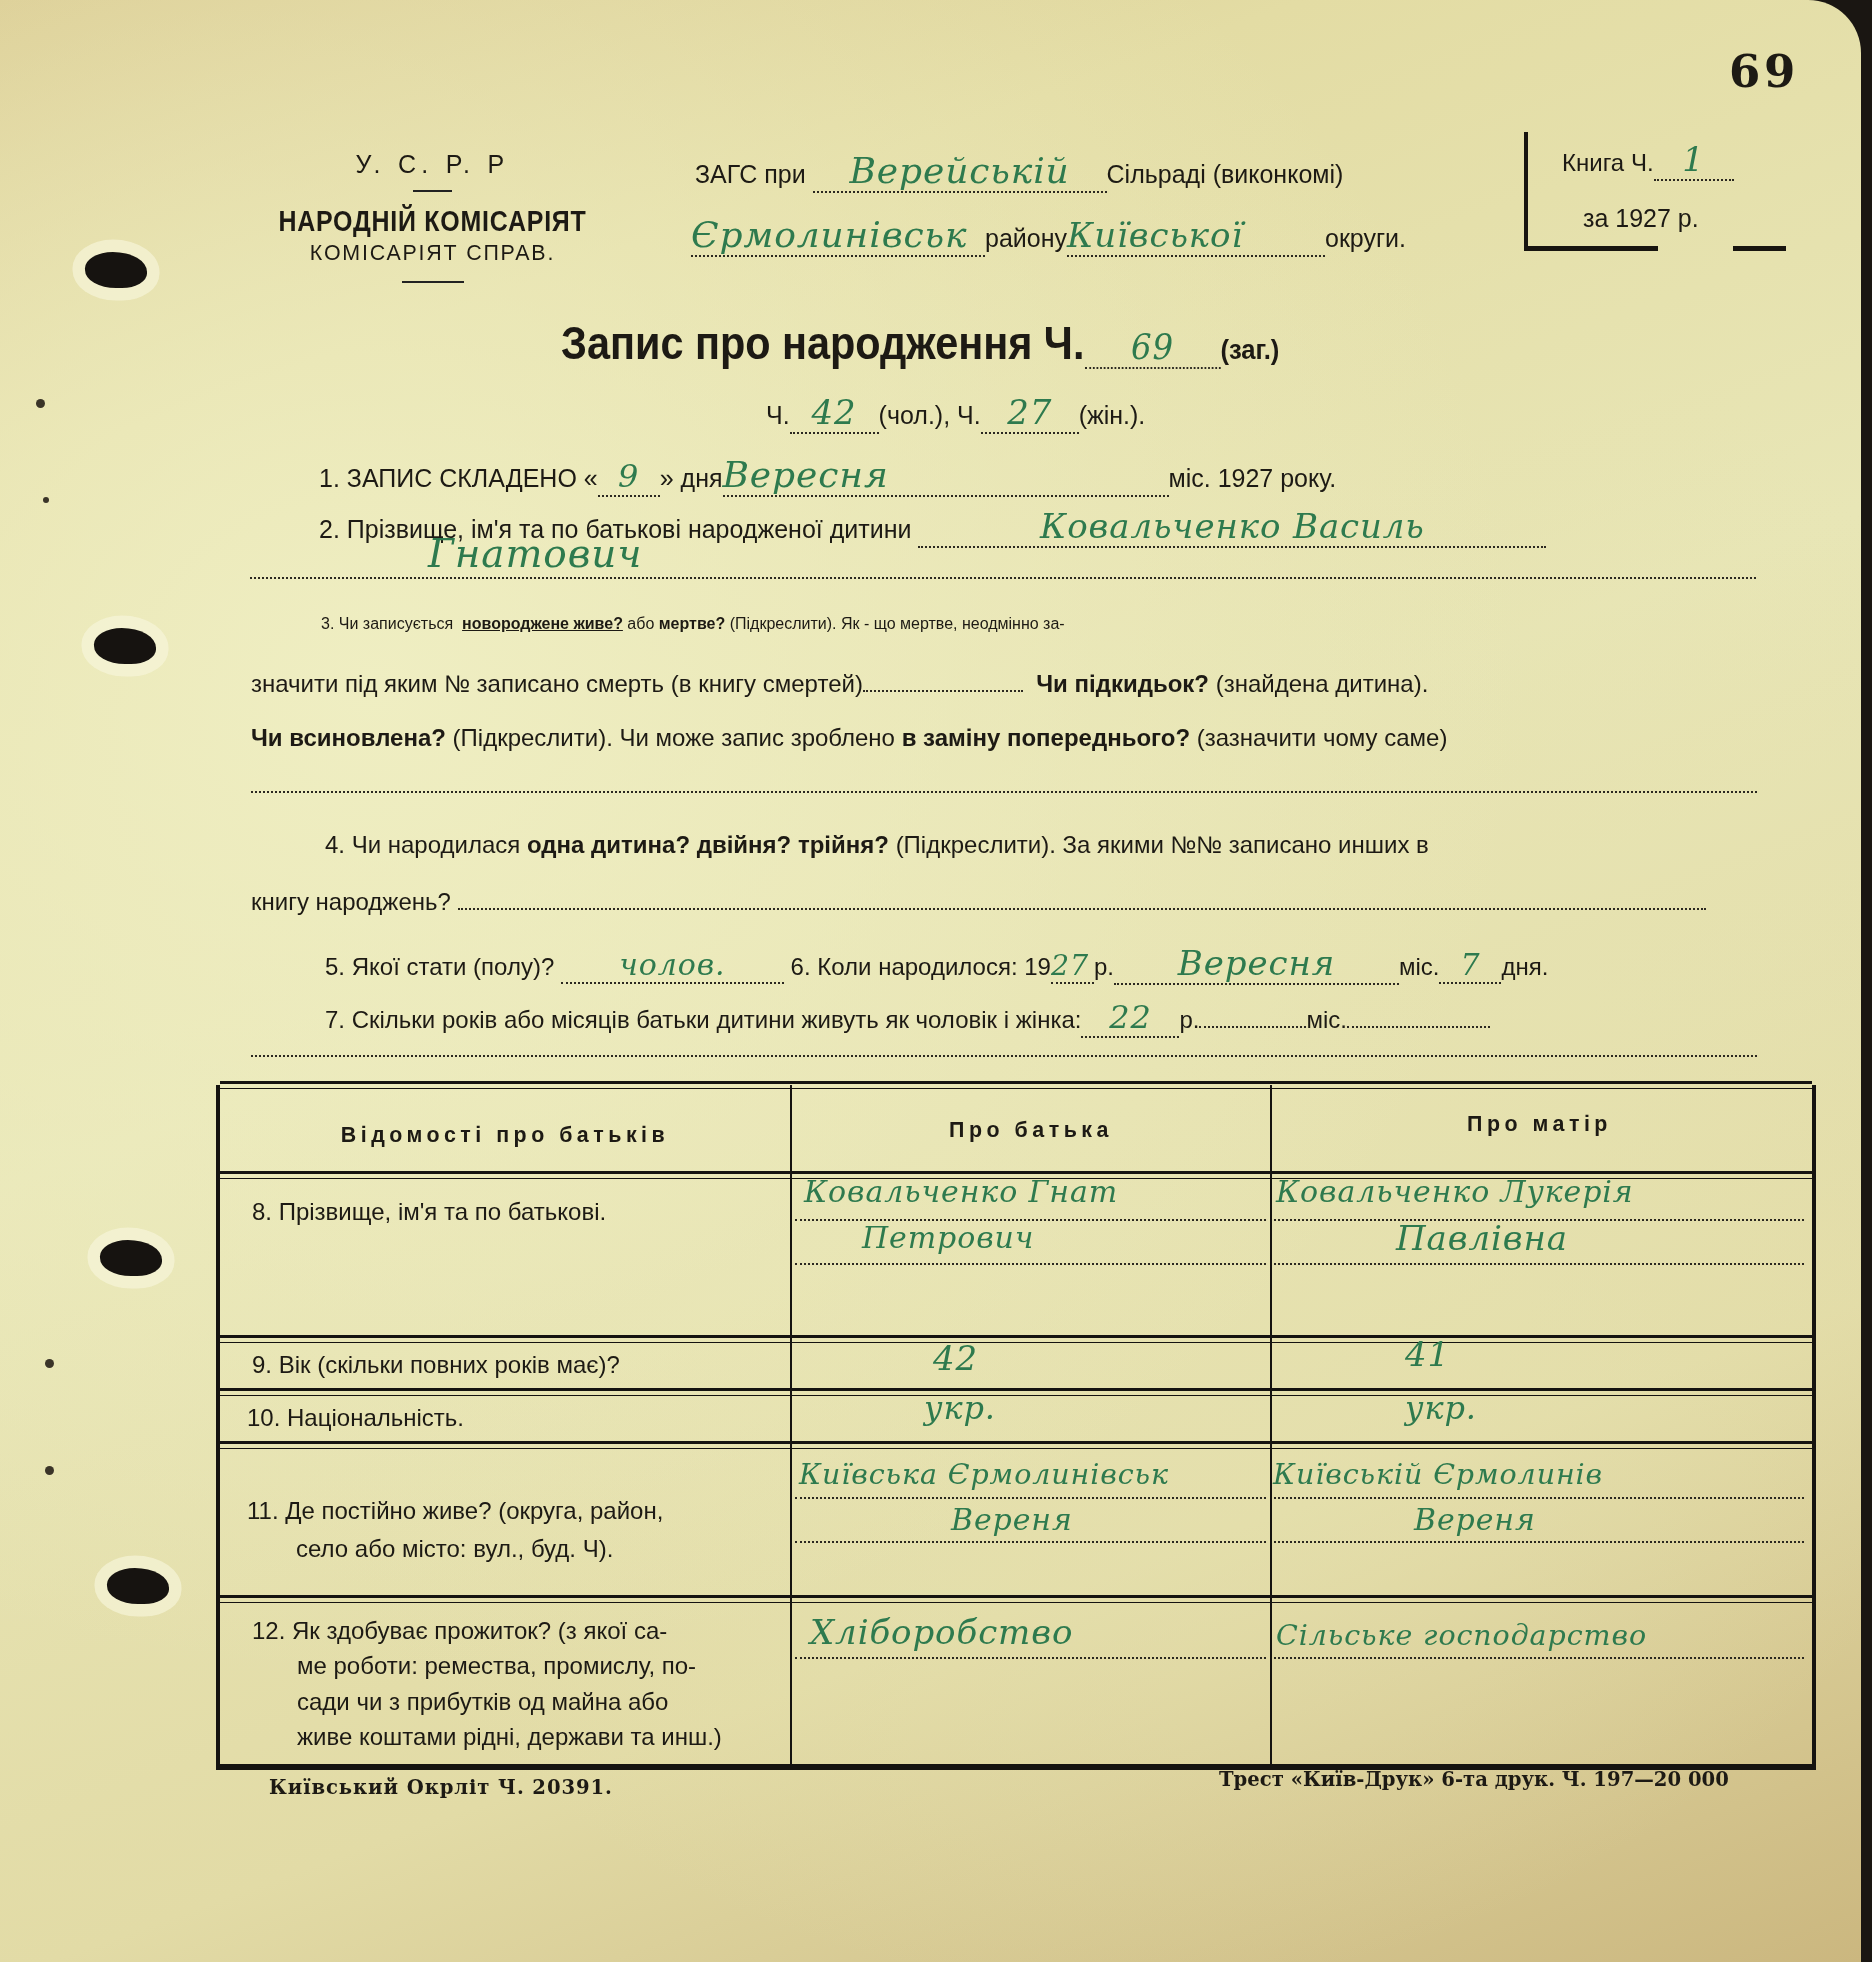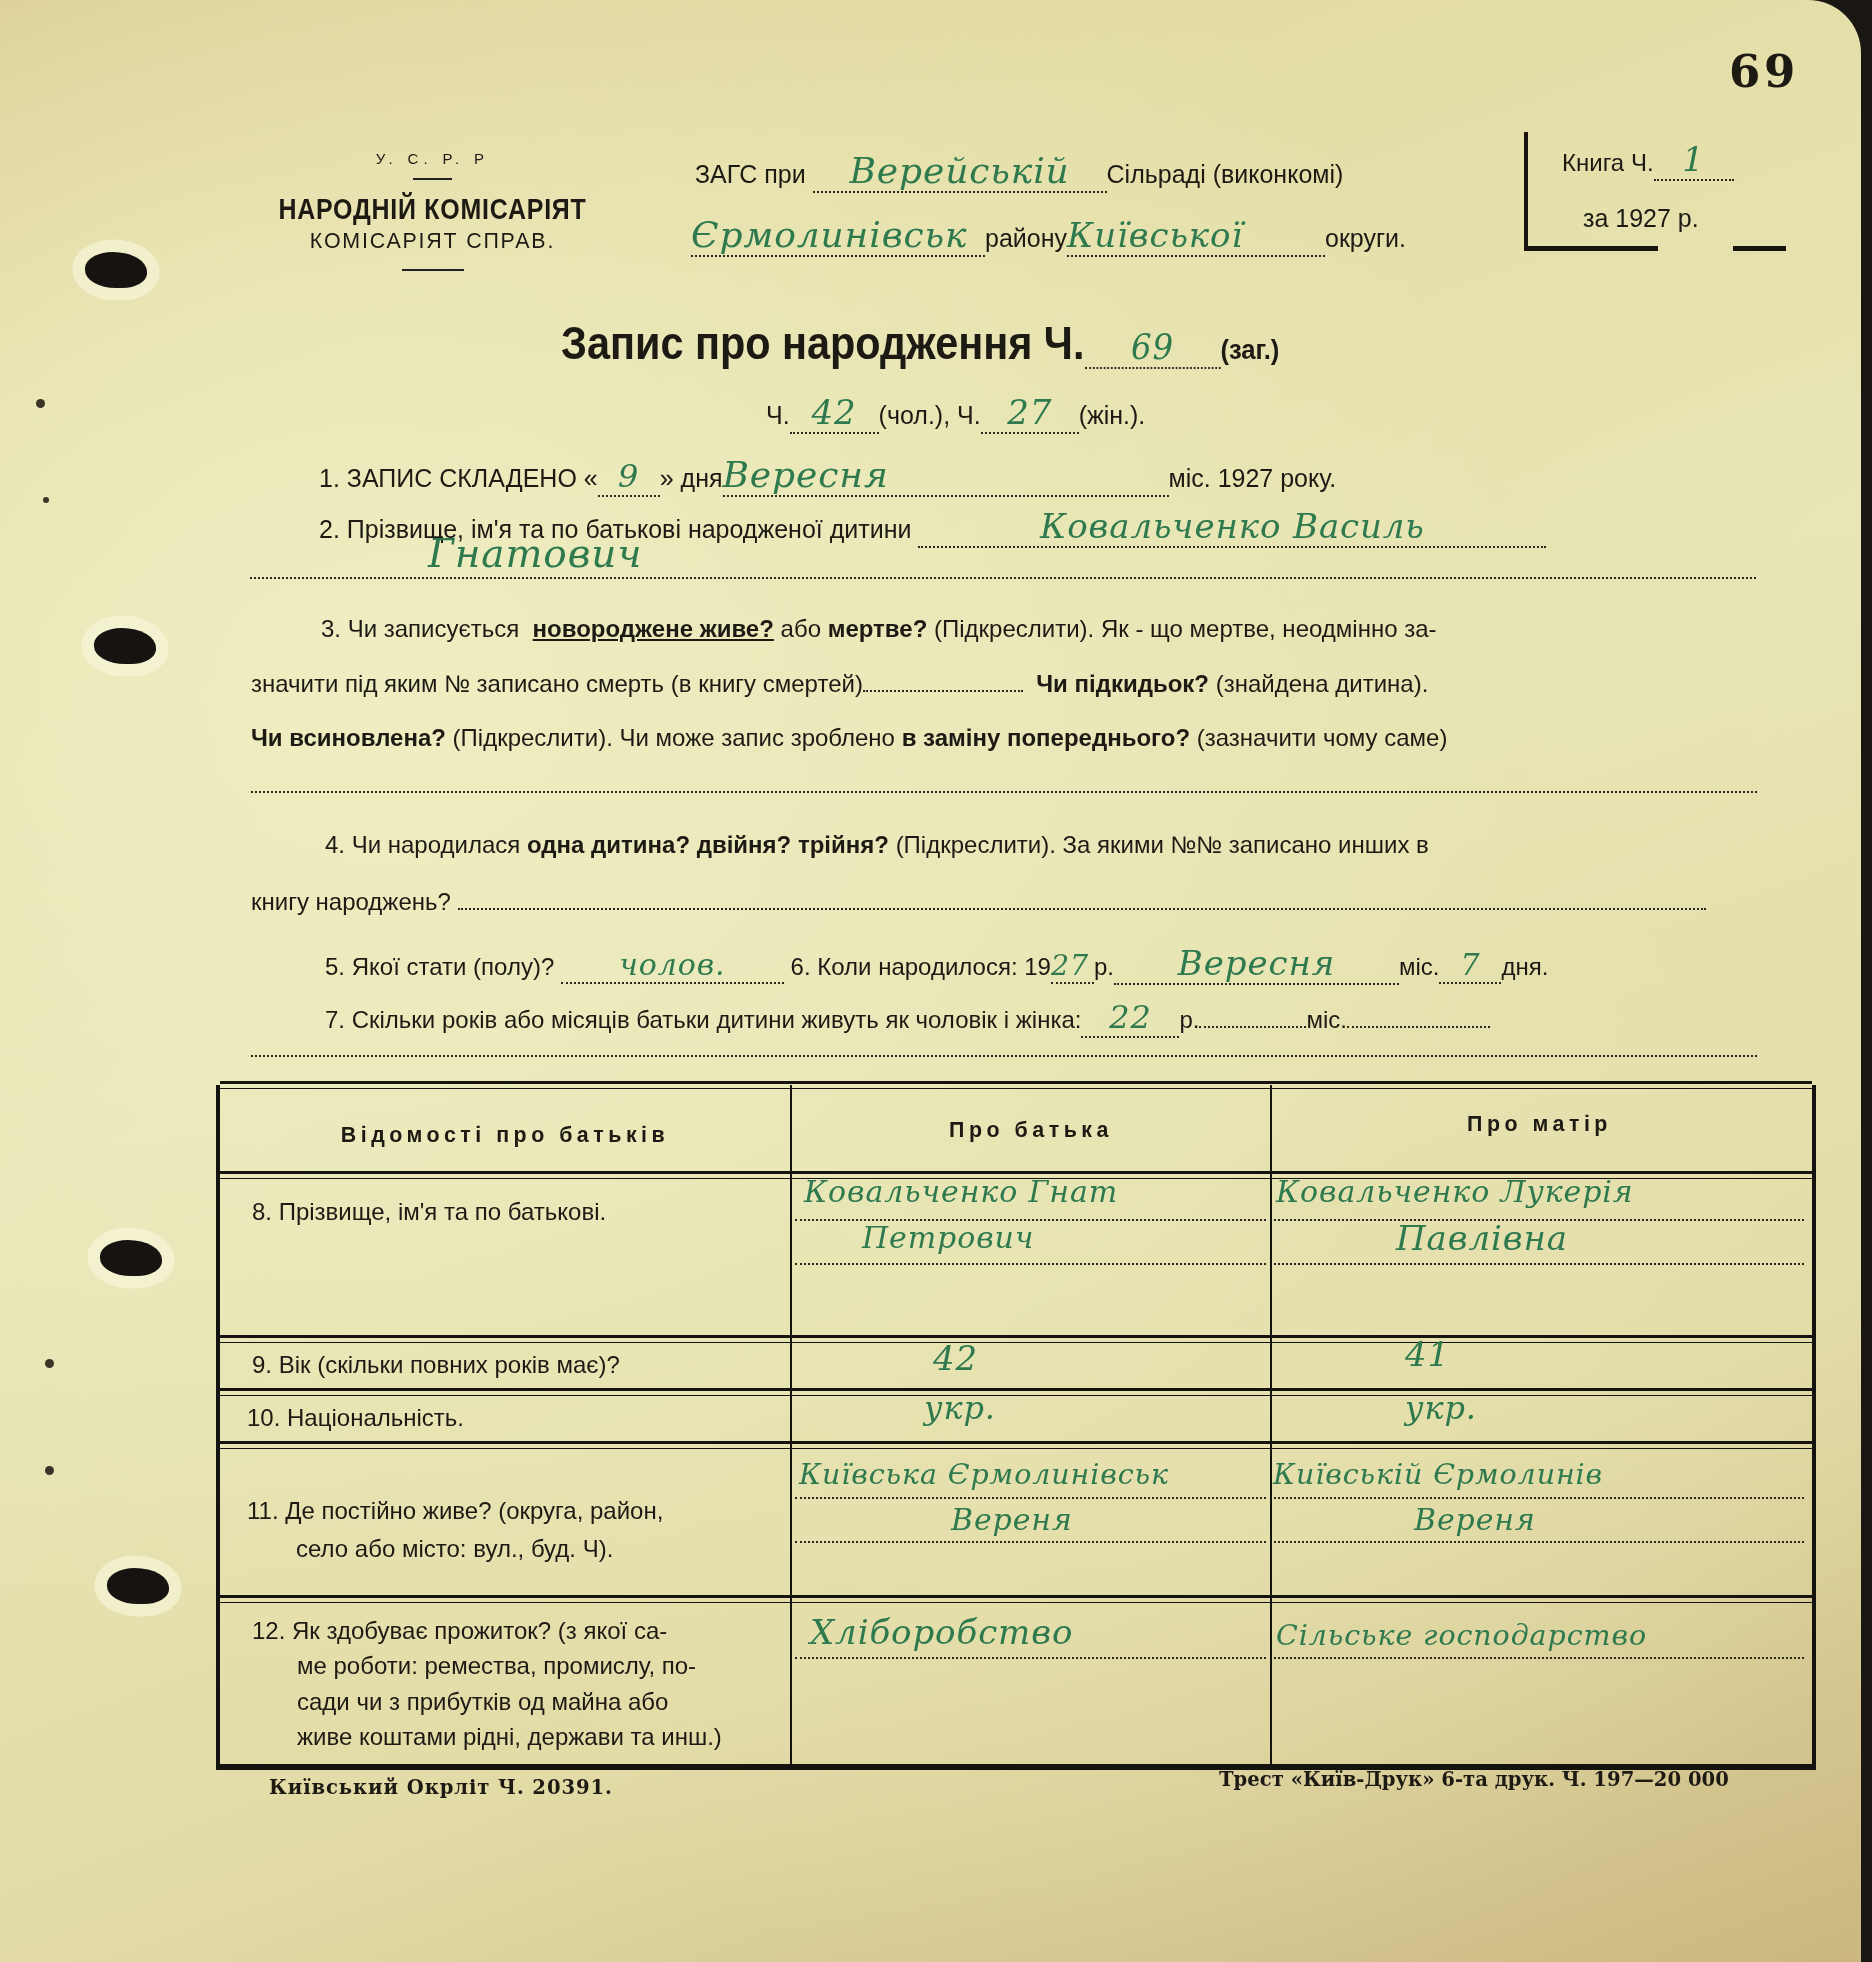--- a/index.html
+++ b/index.html
@@ -25,21 +25,21 @@
   .dots { border-bottom: 2.7px dotted #2b2820; }
   .punch {
     position: absolute; width: 62px; height: 36px; background: #161310;
     border-radius: 45% 55% 40% 50%;
     box-shadow: 0 0 0 12.5px rgba(248,246,220,0.65);
   }
   .speck { position:absolute; width:9px; height:9px; background:#3a3428; border-radius:50%; }
 
   
   .hdr-left { left: 223px; top: 150px; width: 419px; text-align: center; }
-  .hdr-left .usrr { font-size: 15px; letter-spacing: 5.3px; }
+  .hdr-left .usrr { font-size: 25px; letter-spacing: 5.3px; }
   .hdr-left .rule { width: 39px; height: 2.7px; background:#222; margin: 10.7px auto 12.5px; }
   .hdr-left .nk { font-family: "Liberation Sans", sans-serif; font-weight: bold; font-size: 29px; letter-spacing: 0.9px; transform: scaleX(0.86); }
   .hdr-left .vs { font-size: 21.4px; letter-spacing: 1.8px; margin-top: 3.6px; }
   .hdr-left .rule2 { width: 62px; height: 2.7px; background:#222; margin: 14.3px auto 0; }
 
   .zags { left: 695px; top: 150px; font-size: 25px; white-space: nowrap; }
   .rayon { left: 691px; top: 214px; font-size: 25px; white-space: nowrap; }
 
   .book { left: 1524px; top: 132px; width: 225px; height: 114px;
           border-left: 4.5px solid #181510; }
@@ -119,21 +119,21 @@
 </div>
 
 <div class="abs line" style="left:319px;top:506px;">
   <span>2. Прізвище, ім'я та по батькові народженої дитини</span>
   <span class="dots hand" style="display:inline-block;min-width:628px;font-size:34px;text-align:center;">Ковальченко Василь</span>
 </div>
 <div class="abs dots" style="left:250px;top:538px;width:1506px;height:39px;">
   <span class="hand" style="position:absolute;left:178px;top:-7.1px;font-size:39px;">Гнатович</span>
 </div>
 
-<div class="abs line" style="left:321px;top:615px;font-size:24px;">
+<div class="abs line" style="left:321px;top:615px;font-size:16px;">
   <span>3. Чи записується</span>&nbsp;
   <span class="bold" style="text-decoration:underline;">новороджене живе?</span>
   <span>або</span>
   <span class="bold">мертве?</span>
   <span>(Підкреслити). Як - що мертве, неодмінно за-</span>
 </div>
 <div class="abs line" style="left:251px;top:670px;font-size:24px;">
   <span>значити під яким № записано смерть (в книгу смертей)</span><span class="dots" style="display:inline-block;width:160px;"></span>&nbsp;
   <span class="bold">Чи підкидьок?</span>
   <span>(знайдена дитина).</span>

